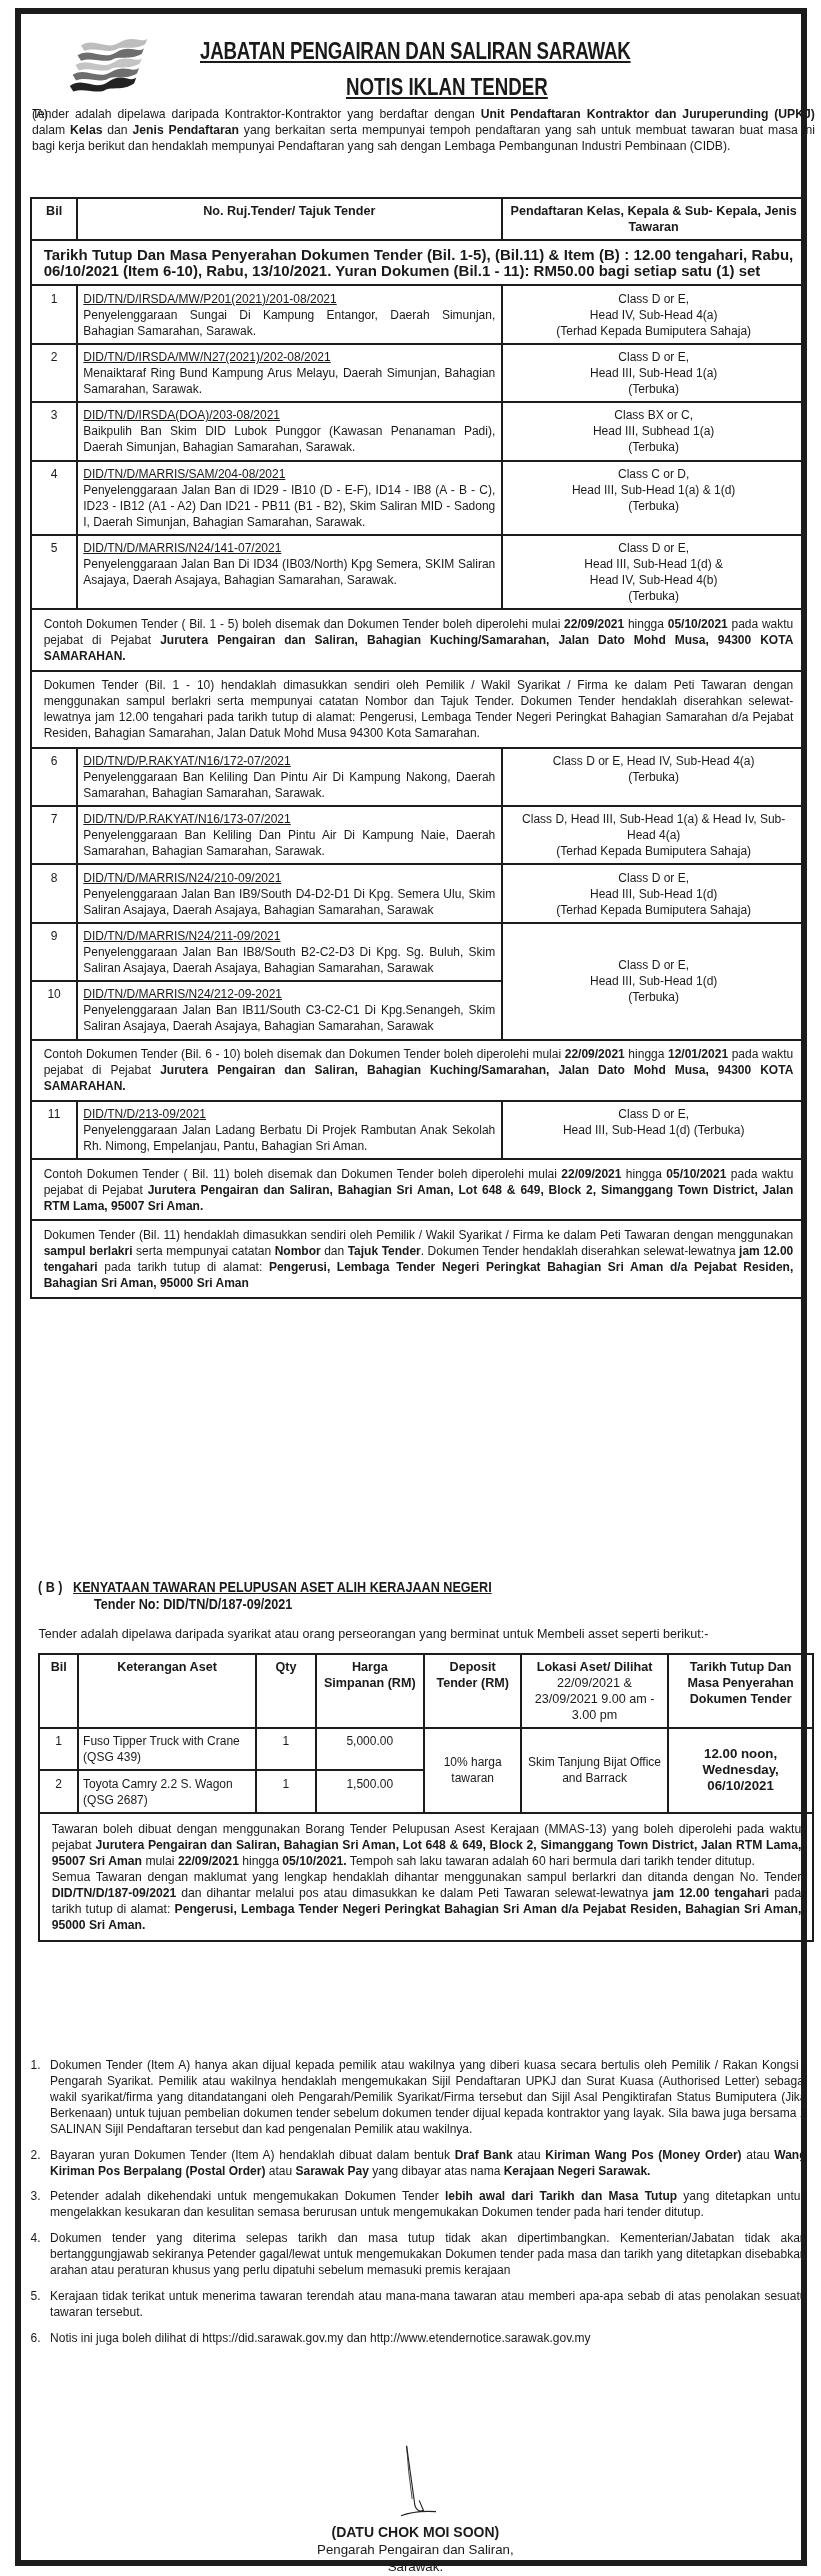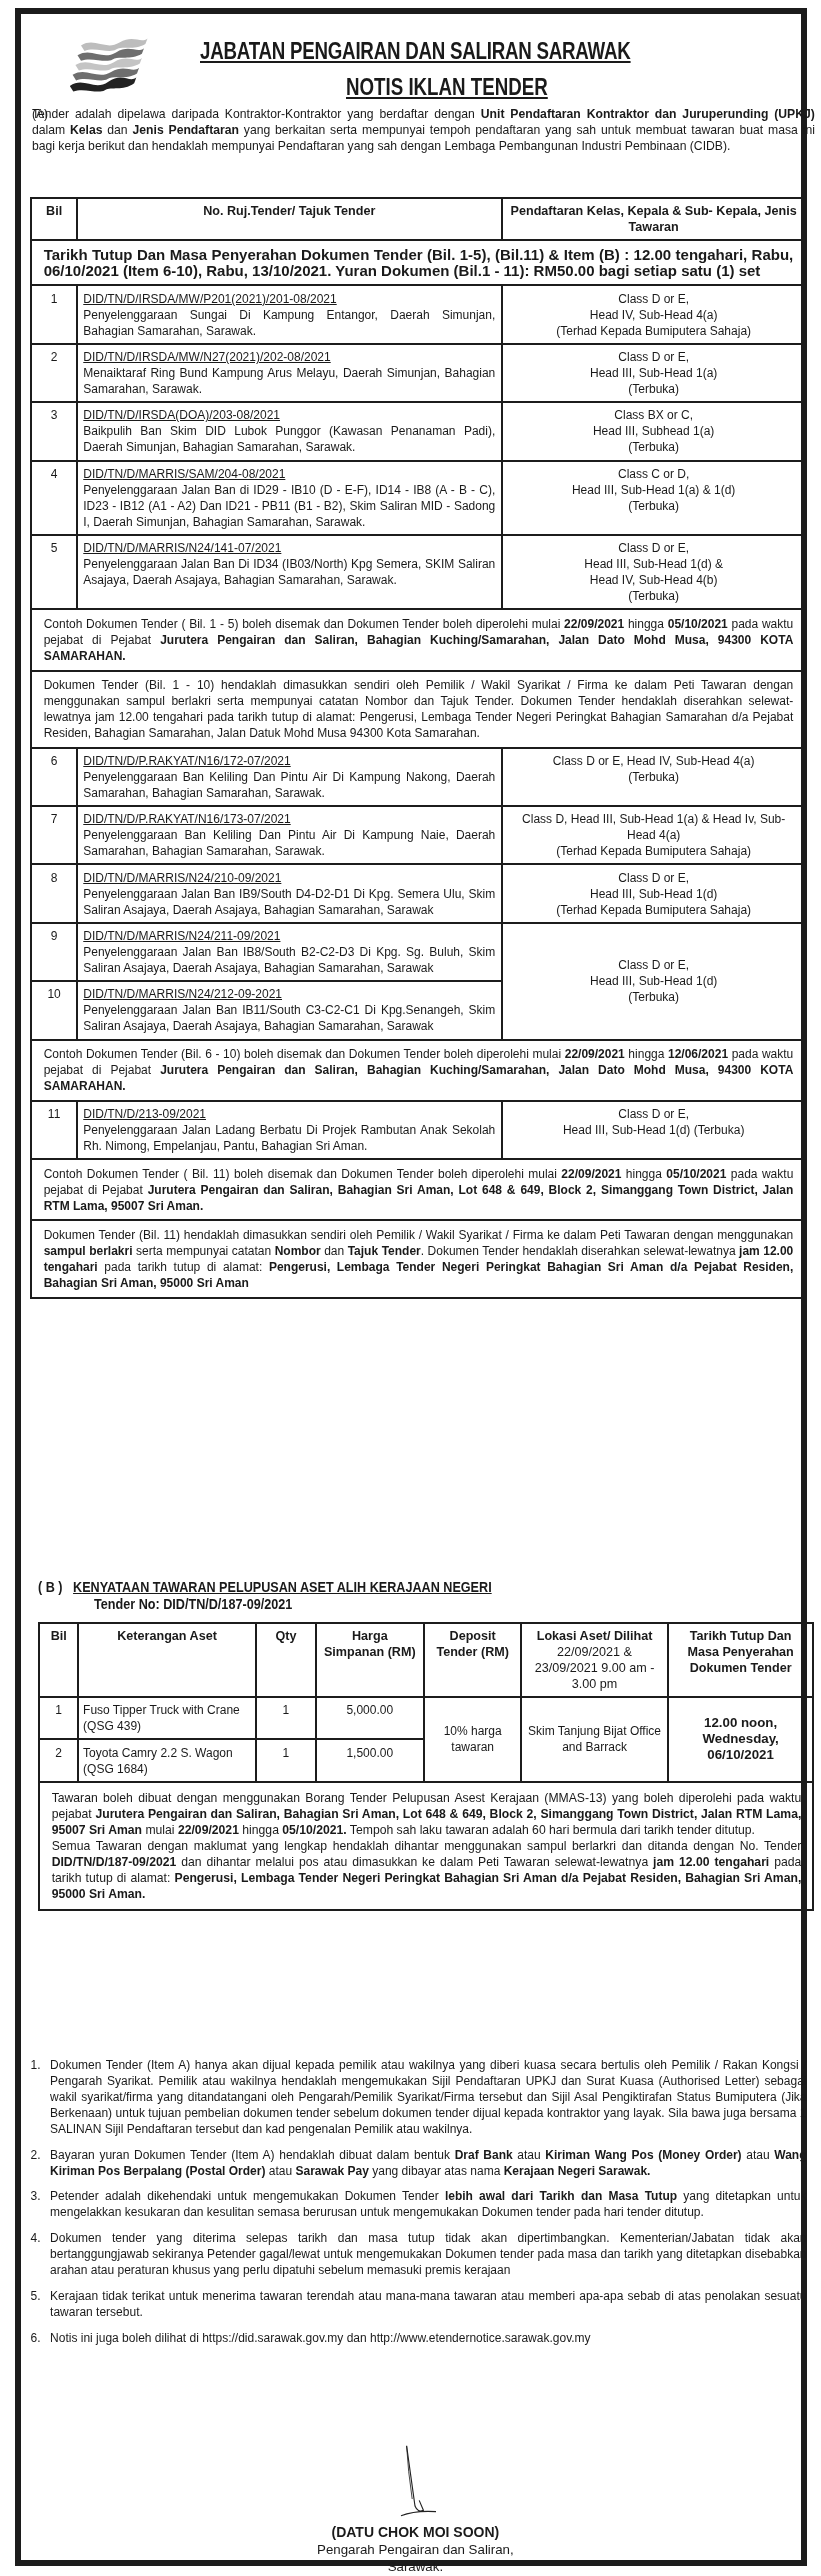--- a/index.html
+++ b/index.html
@@ -162,21 +162,21 @@
 (Terbuka)</td>
         </tr>
         <tr>
           <td class="c-bil">10</td>
           <td class="c-ruj">
             <span class="ref">DID/TN/D/MARRIS/N24/212-09-2021</span>
             <span>Penyelenggaraan Jalan Ban IB11/South C3-C2-C1 Di Kpg.Senangeh, Skim Saliran Asajaya, Daerah Asajaya, Bahagian Samarahan, Sarawak</span>
           </td>
         </tr>
         <tr>
-          <td colspan="3" class="full"><span>Contoh Dokumen Tender (Bil. 6 - 10) boleh disemak dan Dokumen Tender boleh diperolehi mulai </span><b>22/09/2021</b><span> hingga </span><b>12/06/2021</b><span> pada waktu pejabat di Pejabat </span><b>Jurutera Pengairan dan Saliran, Bahagian Kuching/Samarahan, Jalan Dato Mohd Musa, 94300 KOTA SAMARAHAN.</b></td>
+          <td colspan="3" class="full"><span>Contoh Dokumen Tender (Bil. 6 - 10) boleh disemak dan Dokumen Tender boleh diperolehi mulai </span><b>22/09/2021</b><span> hingga </span><b>12/01/2021</b><span> pada waktu pejabat di Pejabat </span><b>Jurutera Pengairan dan Saliran, Bahagian Kuching/Samarahan, Jalan Dato Mohd Musa, 94300 KOTA SAMARAHAN.</b></td>
         </tr>
         <tr>
           <td class="c-bil">11</td>
           <td class="c-ruj">
             <span class="ref">DID/TN/D/213-09/2021</span>
             <span>Penyelenggaraan Jalan Ladang Berbatu Di Projek Rambutan Anak Sekolah Rh. Nimong, Empelanjau, Pantu, Bahagian Sri Aman.</span>
           </td>
           <td class="c-pend" style="white-space:pre-line">Class D or E,
 Head III, Sub-Head 1(d) (Terbuka)</td>
         </tr>
@@ -188,20 +188,21 @@
         </tr>
       </tbody>
         </table>
     </div>
 
     <div class="secB">
       <div class="head">
         <span>( B )</span>&nbsp;&nbsp;&nbsp;<span class="ul">KENYATAAN TAWARAN PELUPUSAN ASET ALIH KERAJAAN NEGERI</span>
       </div>
       <div class="sub">Tender No: DID/TN/D/187-09/2021</div>
+      <div class="intro">Tender adalah dipelawa daripada syarikat atau orang perseorangan yang berminat untuk Membeli asset seperti berikut:-</div>
 
       <table class="tb">
         <tbody>
             <tr>
           <th style="width:28px">Bil</th>
           <th style="width:168px">Keterangan Aset</th>
           <th style="width:49px">Qty</th>
           <th style="width:98px">Harga Simpanan (RM)</th>
           <th style="width:87px">Deposit Tender (RM)</th>
           <th style="width:136px"><span>Lokasi Aset/ Dilihat</span><span class="norm">22/09/2021 &amp; 23/09/2021 9.00 am - 3.00 pm</span></th>
@@ -211,21 +212,21 @@
           <td>1</td>
           <td style="text-align:left">Fuso Tipper Truck with Crane (QSG 439)</td>
           <td>1</td>
           <td>5,000.00</td>
           <td rowspan="2" style="vertical-align:middle">10% harga tawaran</td>
           <td rowspan="2" style="vertical-align:middle">Skim Tanjung Bijat Office and Barrack</td>
           <td rowspan="2" style="vertical-align:middle; font-weight:bold; font-size:13.3px">12.00 noon, Wednesday, 06/10/2021</td>
         </tr>
         <tr>
           <td>2</td>
-          <td style="text-align:left">Toyota Camry 2.2 S. Wagon (QSG 1684)</td>
+          <td style="text-align:left">Toyota Camry 2.2 S. Wagon (QSG 2687)</td>
           <td>1</td>
           <td>1,500.00</td>
         </tr>
       </tbody>
         </table>
       <div class="notesbox">
         <div><span>Tawaran boleh dibuat dengan menggunakan Borang Tender Pelupusan Asest Kerajaan (MMAS-13) yang boleh diperolehi pada waktu pejabat </span><b>Jurutera Pengairan dan Saliran, Bahagian Sri Aman, Lot 648 &amp; 649, Block 2, Simanggang Town District, Jalan RTM Lama, 95007 Sri Aman</b><span> mulai </span><b>22/09/2021</b><span> hingga </span><b>05/10/2021.</b><span> Tempoh sah laku tawaran adalah 60 hari bermula dari tarikh tender ditutup.</span></div>
         <div><span>Semua Tawaran dengan maklumat yang lengkap hendaklah dihantar menggunakan sampul berlarkri dan ditanda dengan No. Tender </span><b>DID/TN/D/187-09/2021</b><span> dan dihantar melalui pos atau dimasukkan ke dalam Peti Tawaran selewat-lewatnya </span><b>jam 12.00 tengahari</b><span> pada tarikh tutup di alamat: </span><b>Pengerusi, Lembaga Tender Negeri Peringkat Bahagian Sri Aman d/a Pejabat Residen, Bahagian Sri Aman, 95000 Sri Aman.</b></div>
       </div>
     </div>

